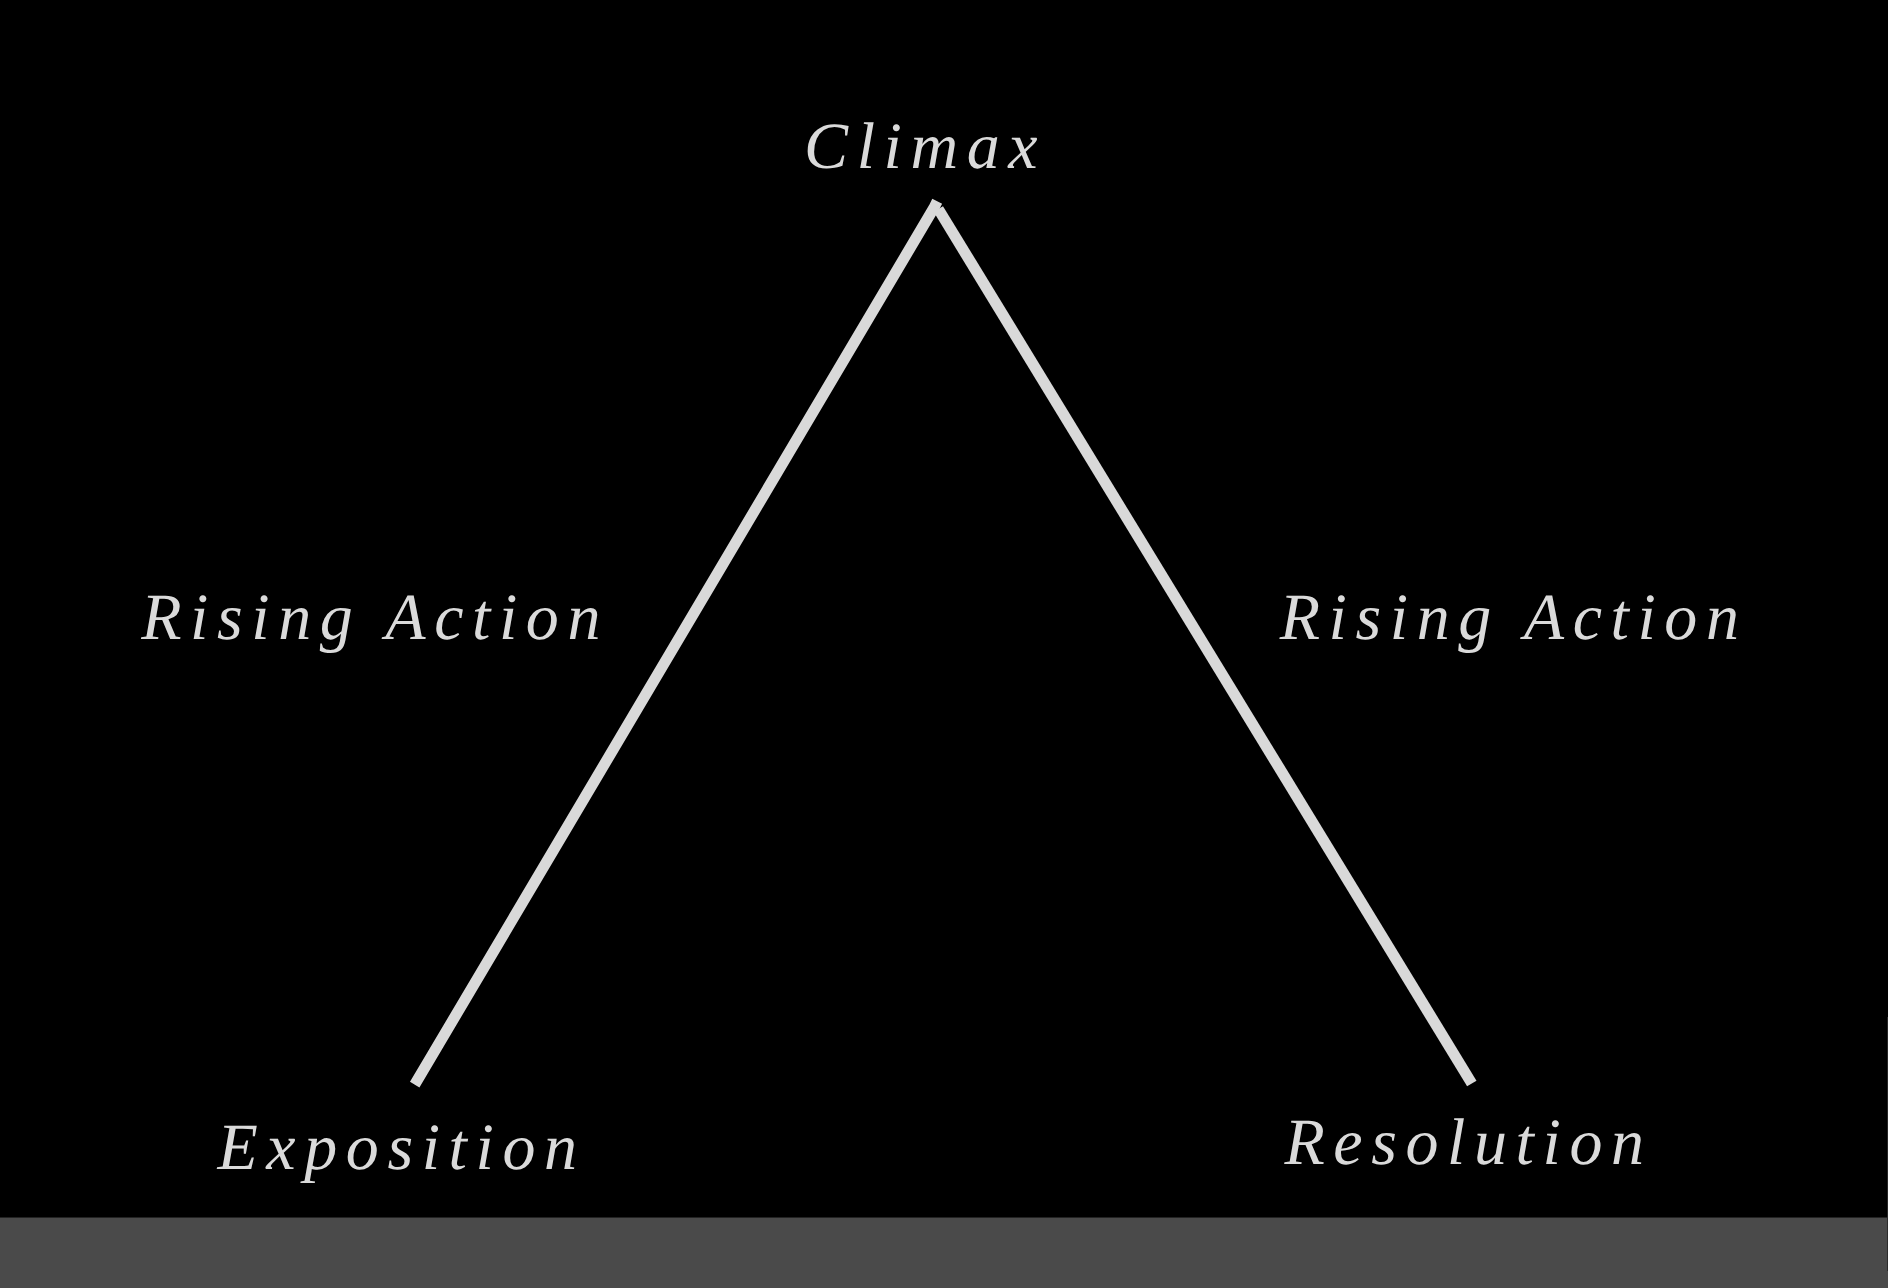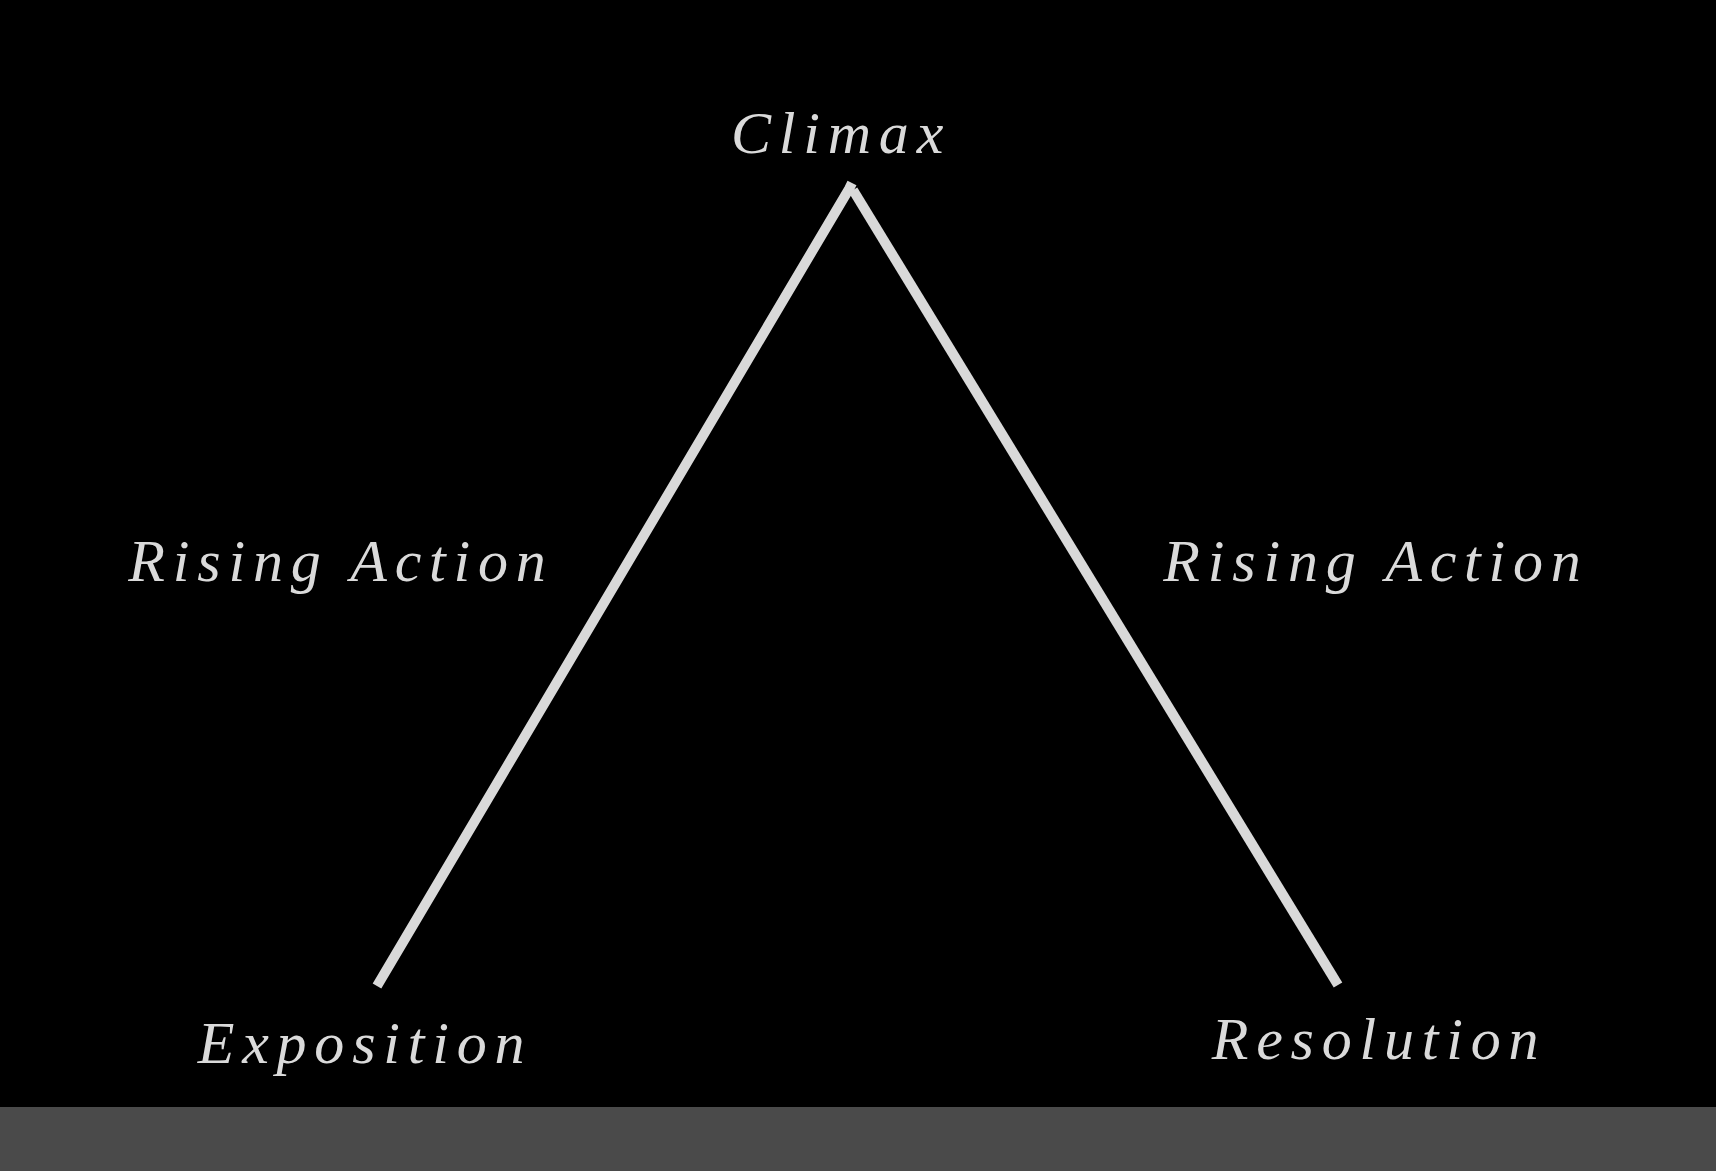--- a/index.html
+++ b/index.html
@@ -29,21 +29,21 @@
     font-style: italic;
     font-size: 60px;
     letter-spacing: 0.13em;
     white-space: nowrap;
     user-select: none;
   }
   .label-climax      { left: 841px; top: 133px; }
   .label-rising      { left: 341px; top: 561px; }
   .label-falling     { left: 1376px; top: 561px; }
   .label-exposition  { left: 365px; top: 1043px; }
-  .label-resolution  { left: 1335px; top: 1039px; margin-left: 44px; }
+  .label-resolution  { left: 1335px; top: 1039px; }
 </style>
 </head>
 <body>
 
 <div class="stage">
 
   <svg class="arc-svg" viewBox="0 0 1716 1171" xmlns="http://www.w3.org/2000/svg" aria-hidden="true">
     <path d="M 377 986 Q 612 588 849 189 L 852 183" fill="none" stroke="#d9d9d9" stroke-width="10" stroke-linecap="butt"></path>
     <path d="M 853 190 Q 1094 586 1338 985" fill="none" stroke="#d9d9d9" stroke-width="10" stroke-linecap="butt"></path>
   </svg>

